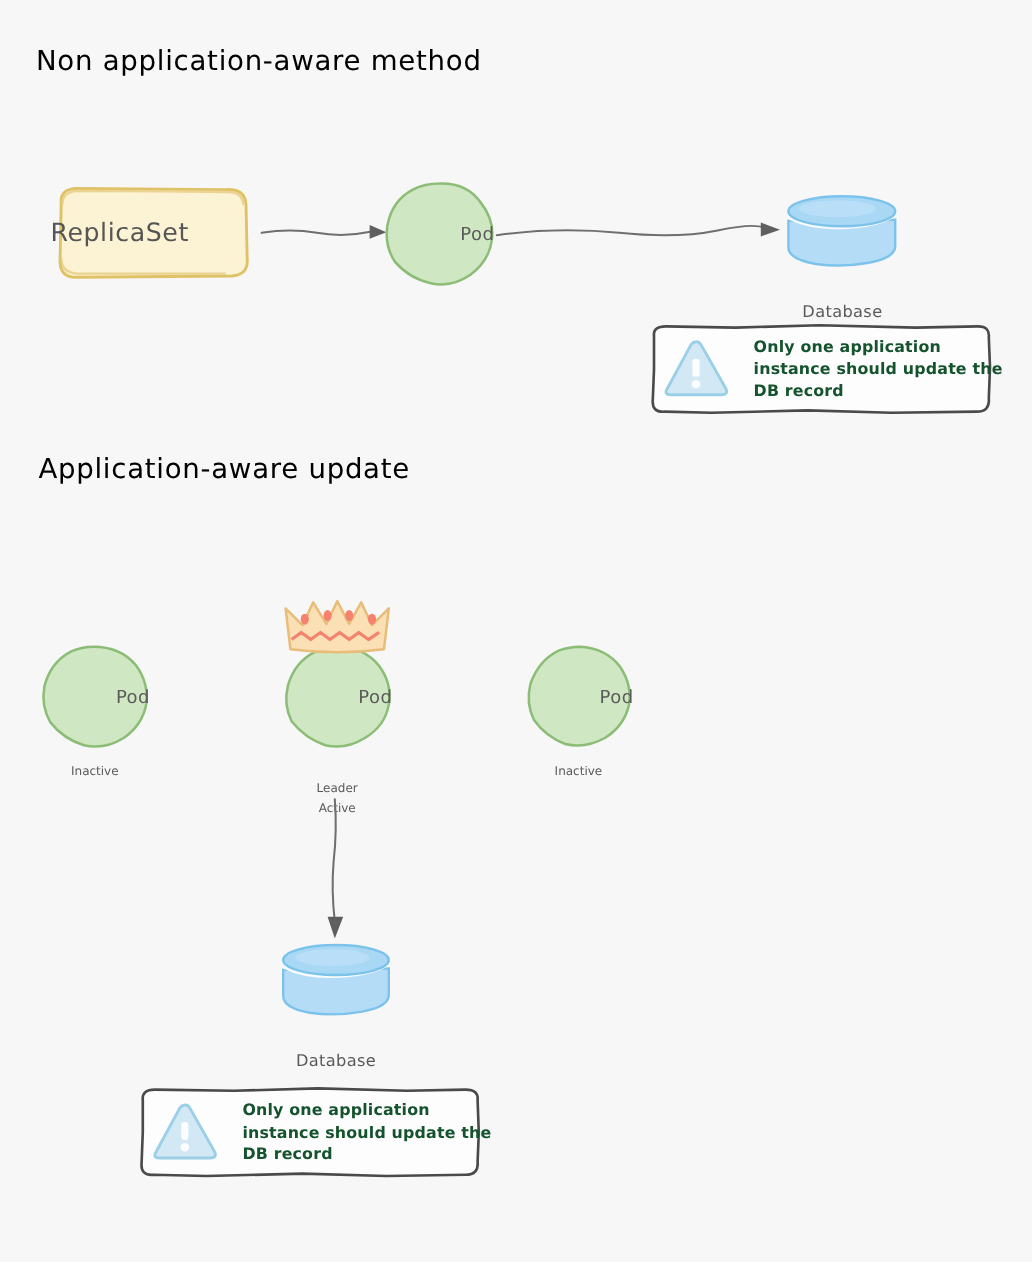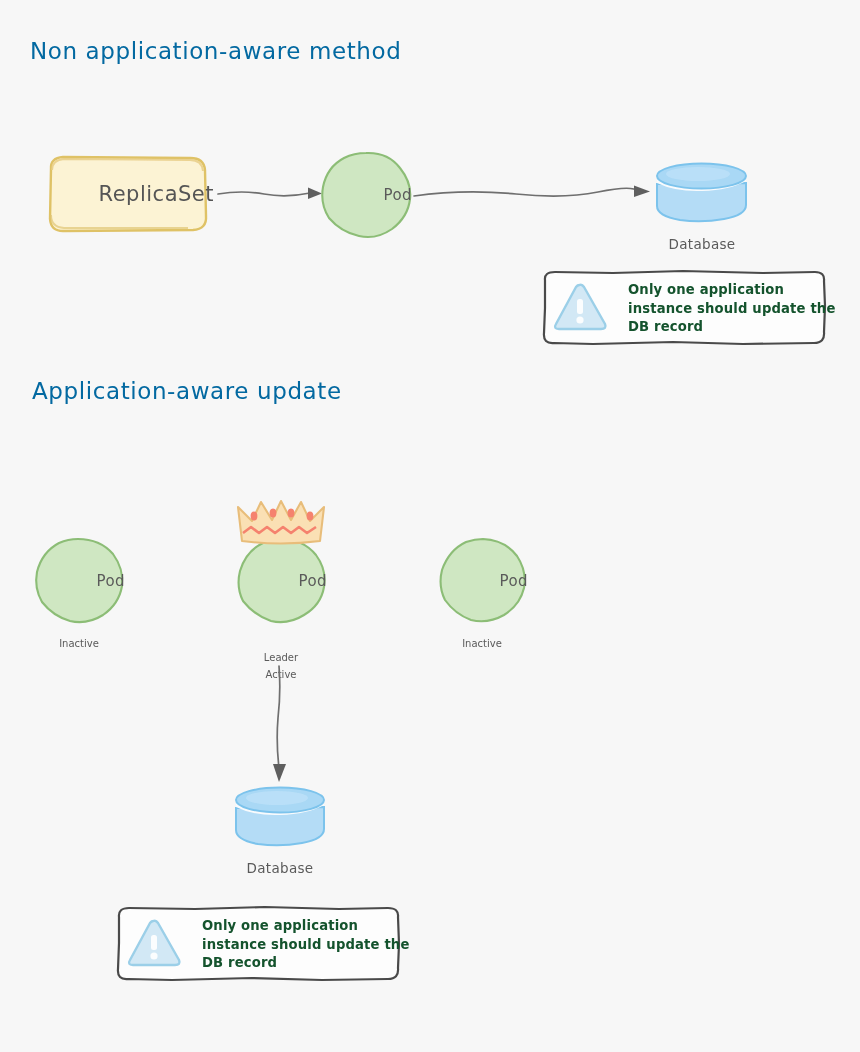--- a/index.html
+++ b/index.html
@@ -19,32 +19,32 @@
     left: 0; top: 0;
     width: 860px;
     height: 1052px;
   }
   .abs { position: absolute; }
 
   
   .section-title {
     font-family: "DejaVu Sans", sans-serif;
     font-size: 23px;
-    color: #0369a1;
+    color: #000000;
     letter-spacing: 0.6px;
     white-space: nowrap;
   }
 
   
   .rs-box {
     width: 172px;
     height: 78px;
     display: flex;
     align-items: center;
-    justify-content: flex-end;
+    justify-content: flex-start;
   }
   .rs-label {
     position: relative;
     font-size: 21px;
     color: #555555;
     letter-spacing: 0.5px;
     z-index: 3;
   }
 
   
@@ -70,20 +70,21 @@
     white-space: pre-line;
   }
 
   
   .db-label {
     position: absolute;
     text-align: center;
     font-size: 13.5px;
     color: #5a5a5a;
     letter-spacing: 0.3px;
+    margin-top: 16px;
   }
 
   
   .note {
     position: absolute;
     display: flex;
     align-items: center;
   }
   .note-text {
     position: relative;

